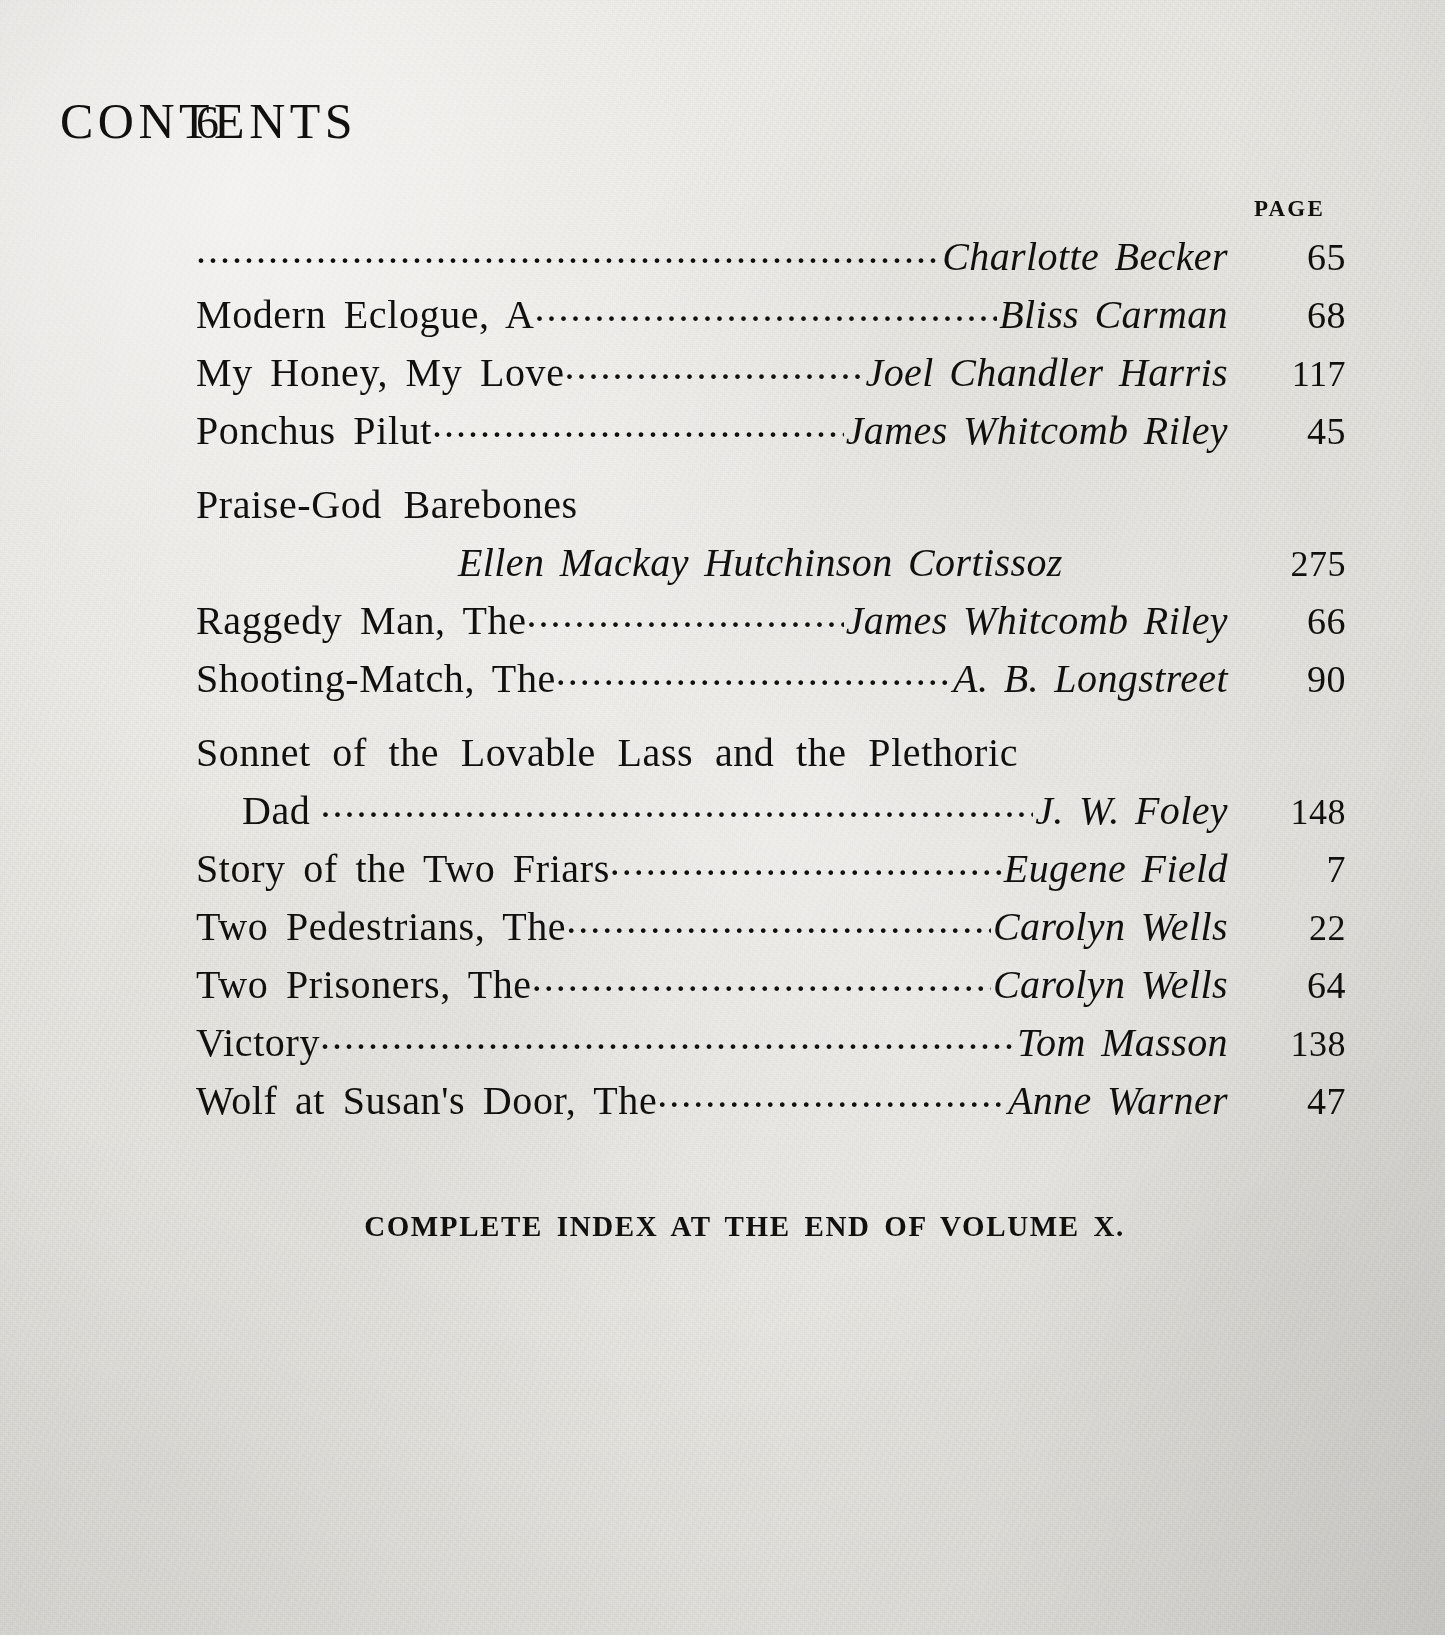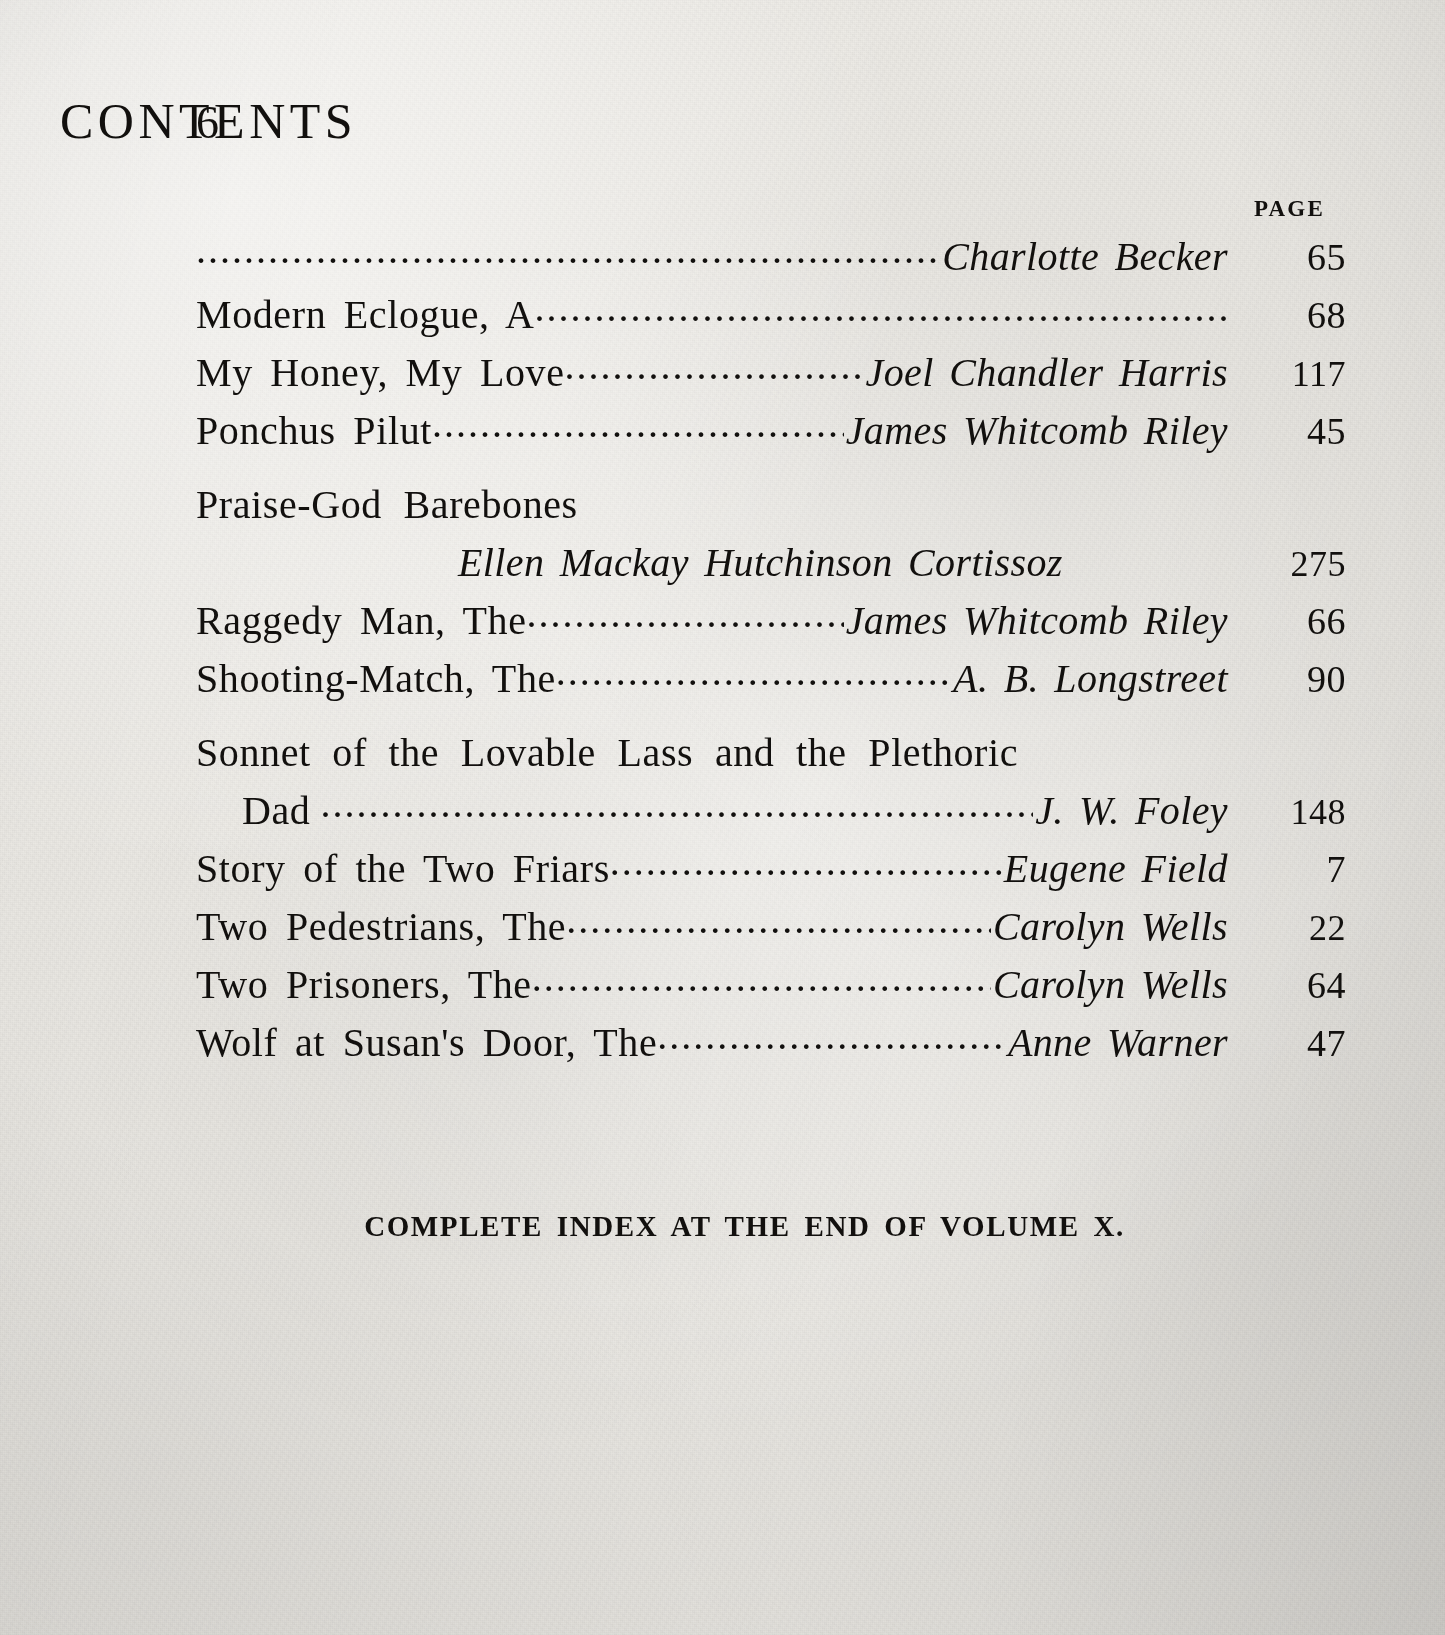--- a/index.html
+++ b/index.html
@@ -206,20 +206,21 @@
 
       <div class="entry">
         <span class="leader"></span>
         <span class="author sp">Charlotte Becker</span>
         <span class="pageno">65</span>
       </div>
 
       <div class="entry">
         <span class="title spaced">Modern Eclogue, A</span>
         <span class="leader"></span>
+        <span class="author sp">Bliss Carman</span>
         <span class="pageno">68</span>
       </div>
 
       <div class="entry">
         <span class="title spaced">My Honey, My Love</span>
         <span class="leader"></span>
         <span class="author sp">Joel Chandler Harris</span>
         <span class="pageno small">117</span>
       </div>
 
@@ -279,20 +280,26 @@
         <span class="pageno small">22</span>
       </div>
 
       <div class="entry">
         <span class="title spaced">Two Prisoners, The</span>
         <span class="leader"></span>
         <span class="author sp">Carolyn Wells</span>
         <span class="pageno">64</span>
       </div>
 
+      <div class="entry">
+        <span class="title spaced">Victory</span>
+        <span class="leader"></span>
+        <span class="author sp">Tom Masson</span>
+        <span class="pageno small">138</span>
+      </div>
 
       <div class="entry">
         <span class="title spaced">Wolf at Susan's Door, The</span>
         <span class="leader"></span>
         <span class="author sp">Anne Warner</span>
         <span class="pageno">47</span>
       </div>
 
     </div>
 

